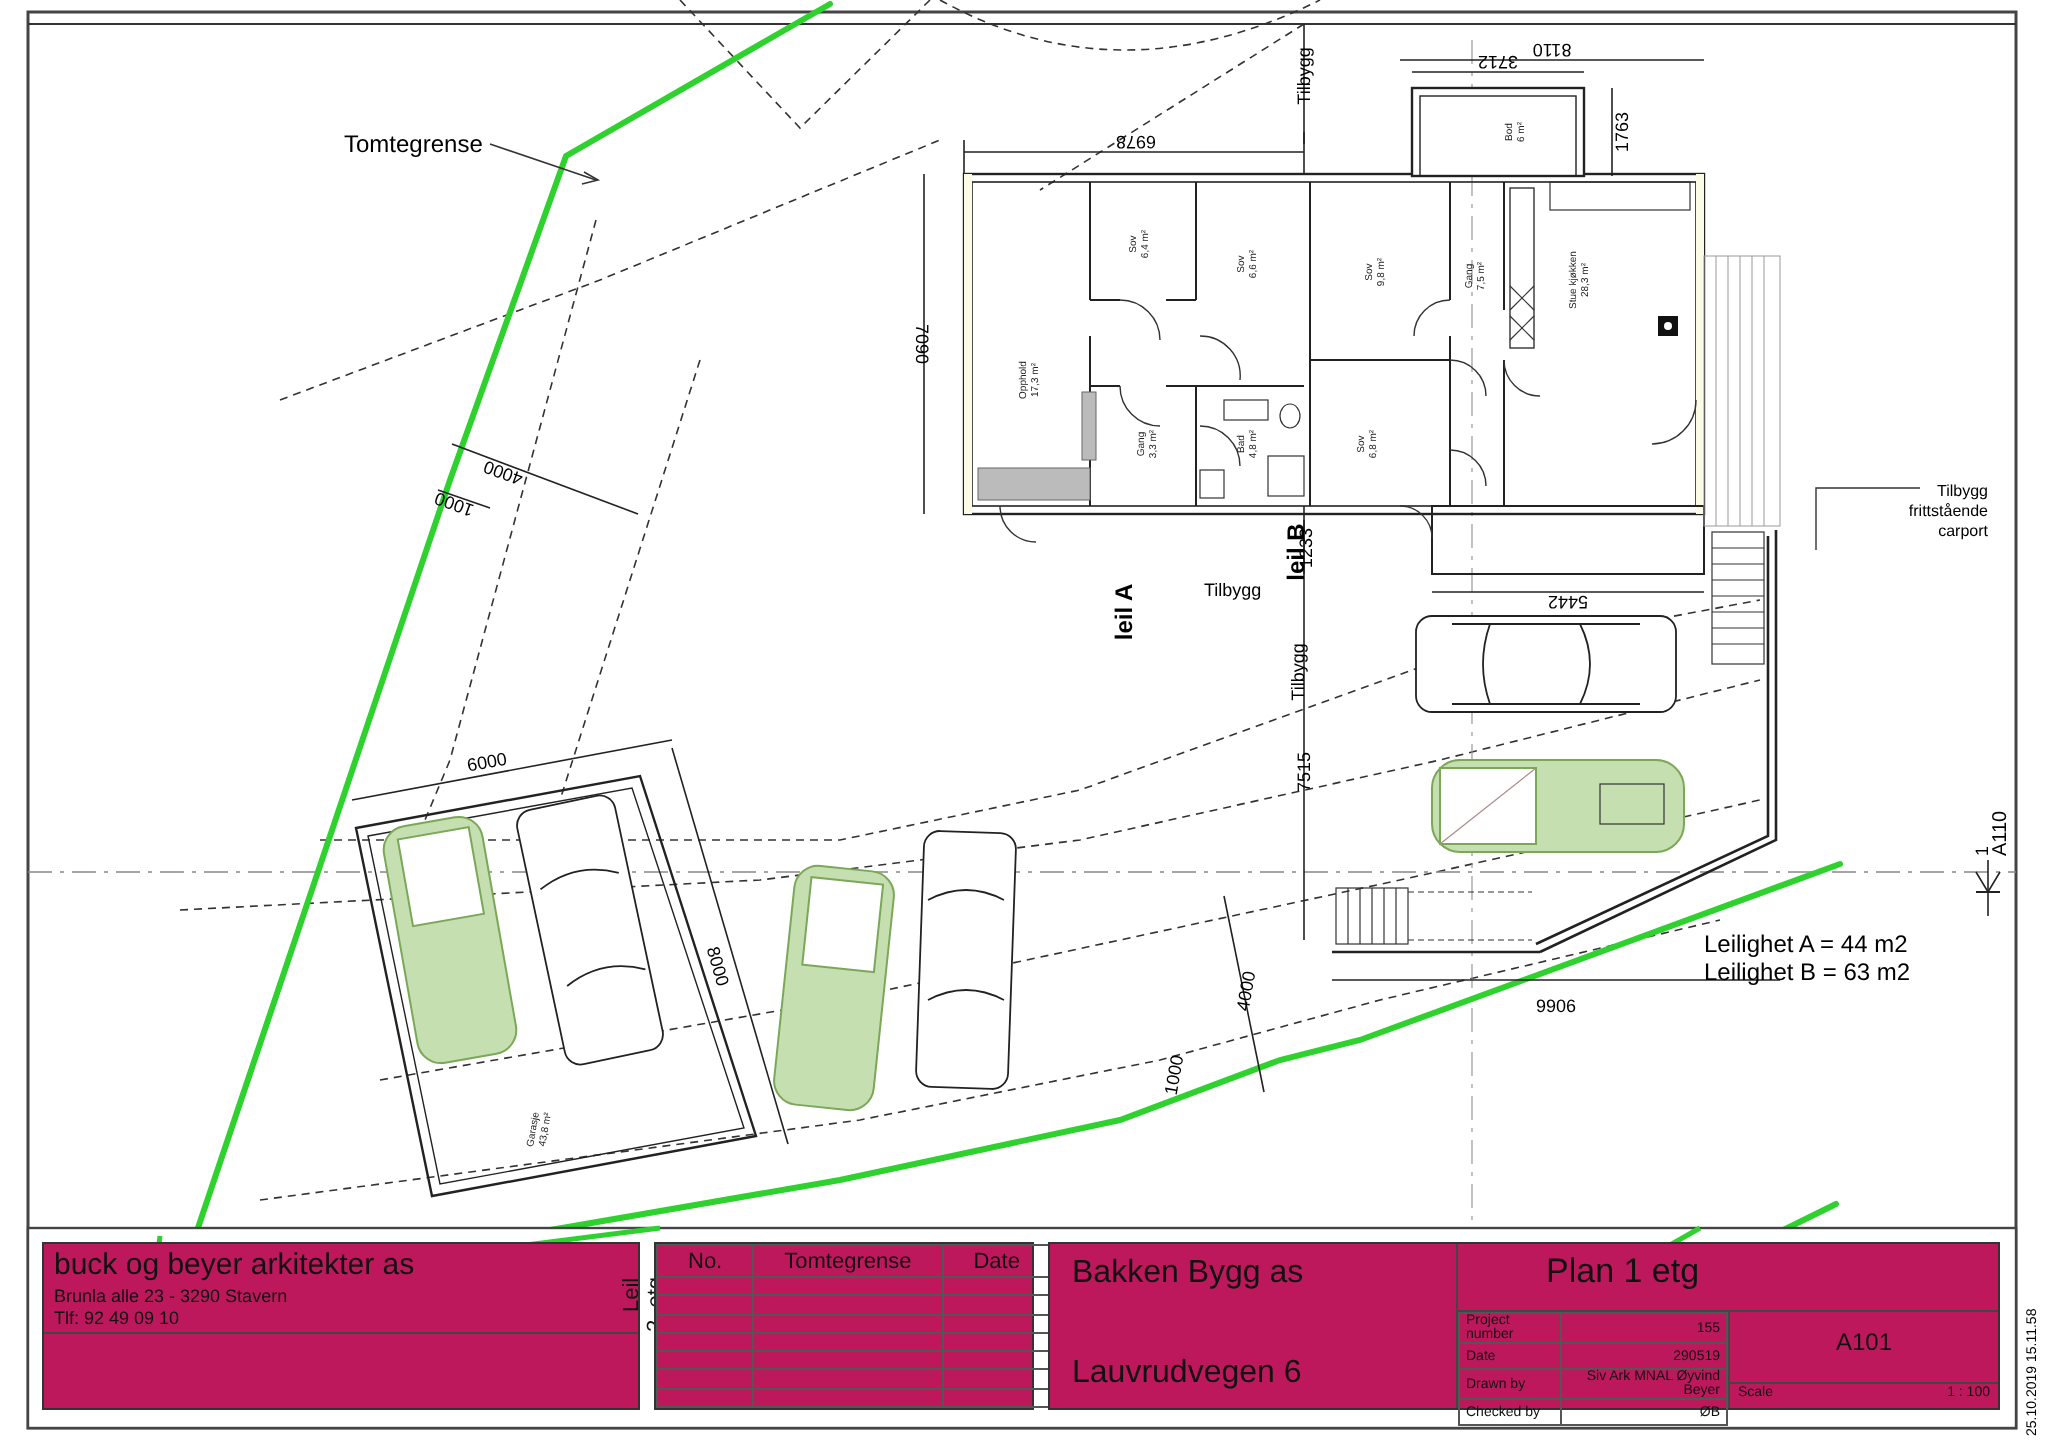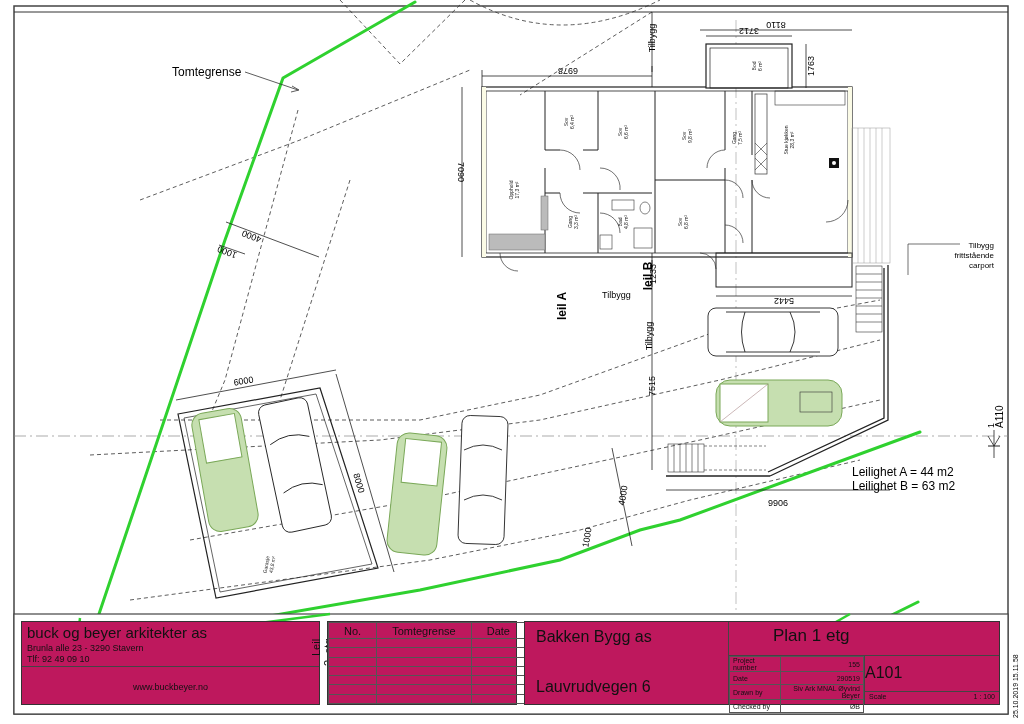--- a/index.html
+++ b/index.html
@@ -276,21 +276,20 @@
 
     <text transform="translate(1018,718) rotate(-90)" font-size="7">25.10.2019 15.11.58</text>
   </svg>
 
   
   <div class="tb" style="left:21px;top:621px;width:299px;height:84px;">
     <div class="abs" style="left:5px;top:2px;font-size:15px;">buck og beyer arkitekter as</div>
     <div class="abs" style="left:5px;top:21px;font-size:9px;">Brunla alle 23  -  3290 Stavern</div>
     <div class="abs" style="left:5px;top:32px;font-size:9px;text-align:center;">Tlf: 92 49 09 10</div>
     <div class="abs" style="left:0;top:44px;width:297px;border-top:1px solid #444;"></div>
-    <div class="abs" style="left:0;top:60px;width:297px;text-align:center;font-size:9px;">www.buckbeyer.no</div>
   </div>
 
   
   <div class="abs" style="left:310px;top:656px;font-size:11px;transform:rotate(-90deg);transform-origin:left top;">Leil</div>
   <div class="abs" style="left:322px;top:666px;font-size:11px;transform:rotate(-90deg);transform-origin:left top;">2. etg.</div>
 
   
   <div class="tb" style="left:327px;top:621px;width:190px;height:84px;">
     <table class="rev-table">
       <thead>
@@ -363,18 +362,18 @@
               <td class="right">Siv Ark MNAL Øyvind Beyer</td>
             </tr>
         <tr>
               <td>Checked by</td>
               <td class="right">ØB</td>
             </tr>
       </tbody>
         </table>
     </div>
     <div class="abs" style="left:339px;top:33px;width:1px;height:49px;background:#444;"></div>
-    <div class="abs" style="left:340px;top:42px;width:134px;font-size:16px;">A101</div>
+    <div class="abs" style="left:340px;top:42px;width:134px;text-align:center;font-size:12px;">A101</div>
     <div class="abs" style="left:339px;top:69px;width:135px;border-top:1px solid #444;"></div>
     <div class="abs" style="left:344px;top:71px;font-size:7px;">Scale</div>
     <div class="abs" style="left:420px;top:71px;width:50px;text-align:right;font-size:7px;">1 : 100</div>
   </div>
 </div>
 
 </body></html>

